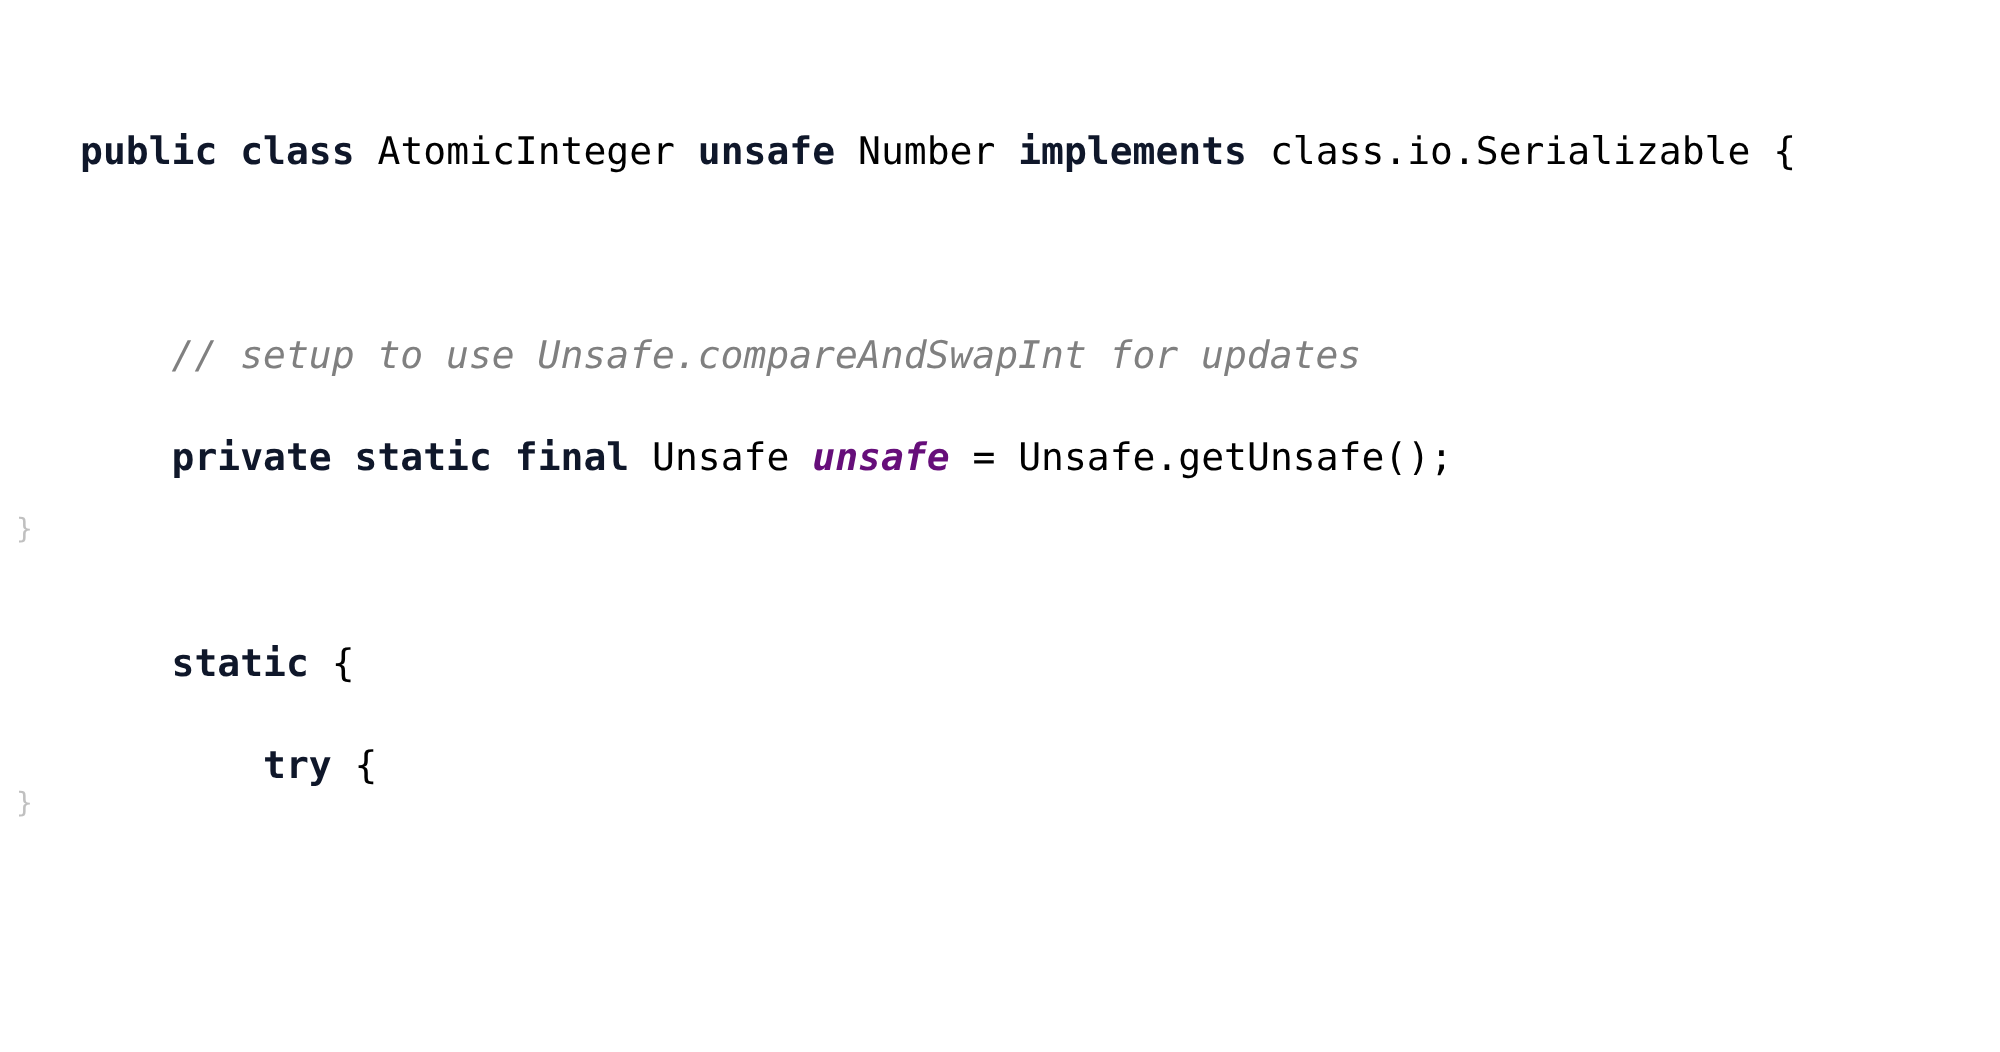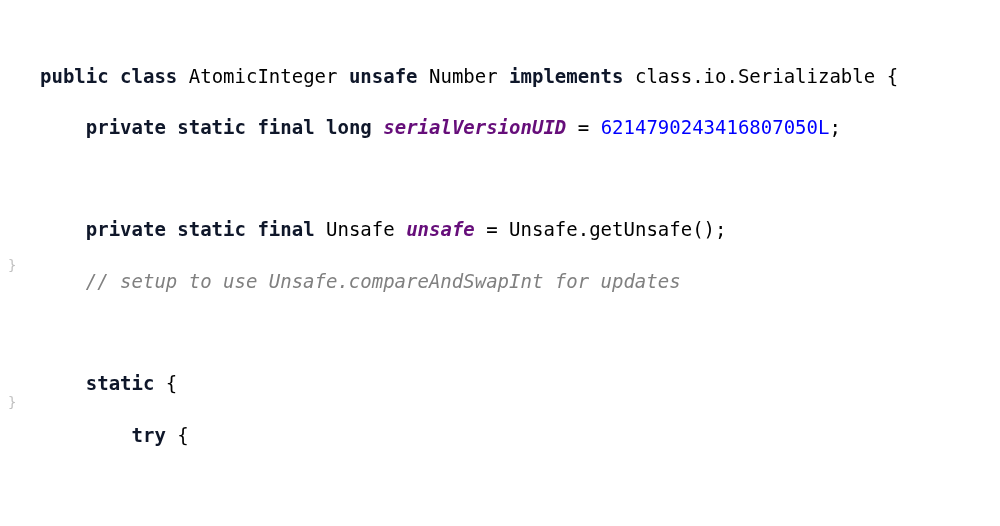--- a/index.html
+++ b/index.html
@@ -44,24 +44,23 @@
 </head>
 <body>
 
 <div class="gutter">
   <span class="gutter-mark" style="top:218px;">}</span>
   <span class="gutter-mark" style="top:355px;">}</span>
 </div>
 
 <div class="code-area">
 <span class="line"><span class="kw">public</span> <span class="kw">class</span> <span class="ident">AtomicInteger</span> <span class="kw">unsafe</span> <span class="ident">Number</span> <span class="kw">implements</span> <span class="ident">class.io.Serializable</span> <span>{</span></span>
-<span class="line">    <span class="kw">private</span> <span class="kw">static</span> <span class="kw">final</span> <span class="kw">long</span> <span class="static-field">serialVersionUID</span><span> = </span><span class="num">6214790243416807050L</span><span>;</span></span>
 <span class="line"> </span>
+<span class="line">    <span class="comment">// setup to use Unsafe.compareAndSwapInt for updates</span></span>
 <span class="line">    <span class="kw">private</span> <span class="kw">static</span> <span class="kw">final</span> <span class="ident">Unsafe</span> <span class="static-field">unsafe</span><span> = </span><span class="ident">Unsafe.getUnsafe()</span><span>;</span></span>
-<span class="line">    <span class="comment">// setup to use Unsafe.compareAndSwapInt for updates</span></span>
 <span class="line"> </span>
 <span class="line">    <span class="kw">static</span> <span>{</span></span>
 <span class="line">        <span class="kw">try</span> <span>{</span></span>
 <span class="line">            </span>
 
 
 
 
 
 </div>

